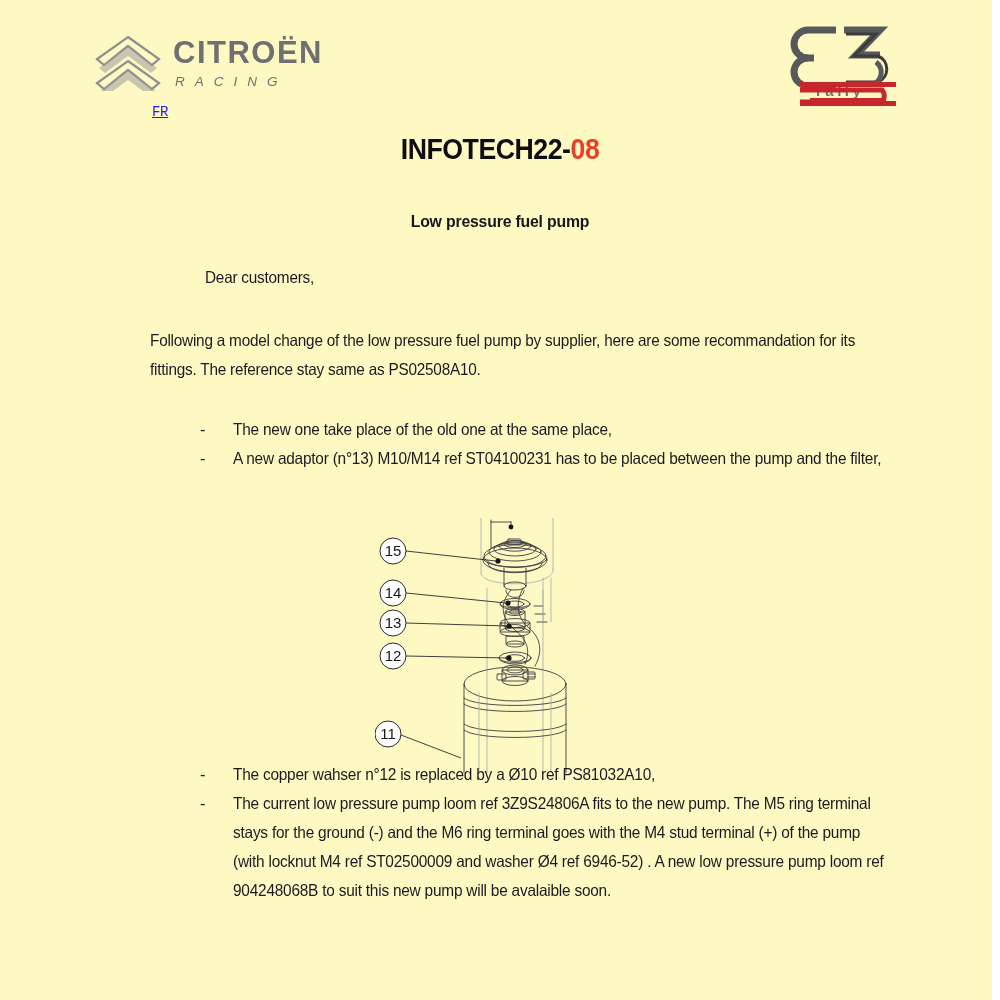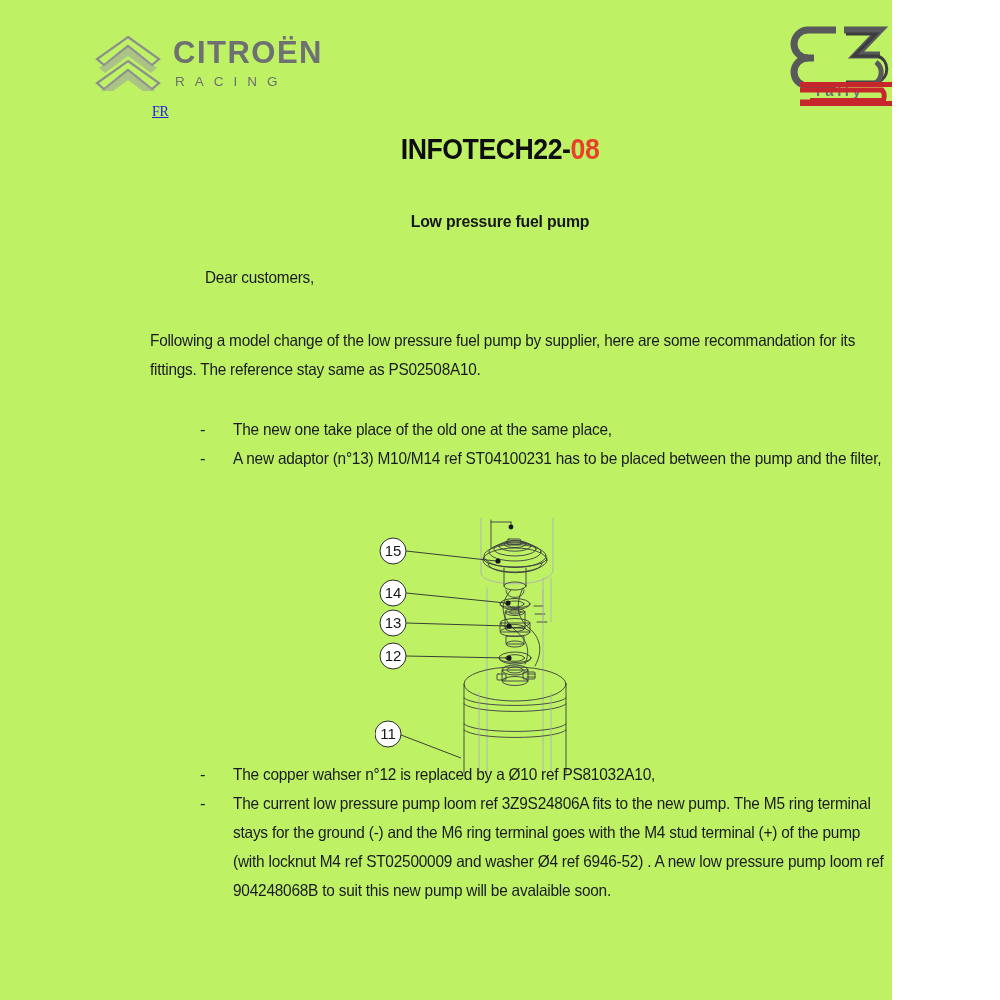--- a/index.html
+++ b/index.html
@@ -4,23 +4,23 @@
 <style>
   * { box-sizing: border-box; }
   html, body {
     margin: 0; padding: 0;
     width: 1000px; height: 1000px;
     background: #ffffff;
     font-family: "Liberation Sans", sans-serif;
   }
   .page {
     position: relative;
-    width: 892px; height: 1000px;
+    width: 992px; height: 1000px;
     overflow: hidden;
-    background: #bef264;
+    background: #fef9c3;
   }
 
   
   .header { position: absolute; top: 0; left: 0; width: 1000px; height: 110px; }
 
   .citroen-logo {
     position: absolute; left: 95px; top: 32px;
     width: 250px; height: 62px;
     display: flex; align-items: center;
   }
@@ -31,29 +31,30 @@
     height: 56px;
   }
   .citroen-name {
     font-size: 31px; font-weight: bold; color: #6e7072;
     letter-spacing: 1.5px; line-height: 1; font-family: "Liberation Sans", sans-serif;
   }
   .citroen-racing {
     font-size: 13.5px; color: #6e7072; letter-spacing: 10px;
     line-height: 1; margin-top: 7px; margin-left: 2px;
     font-family: "Liberation Sans", sans-serif;
+    font-style: italic;
   }
 
   .c3rally-logo { position: absolute; right: 92px; top: 22px; width: 120px; height: 80px; }
 
   .fr-link {
     position: absolute; left: 152px; top: 104px;
     font-size: 14px; color: #2020e8;
     text-decoration: underline; cursor: pointer;
-    font-family: Liberation Serif, serif;
+    font-family: Liberation Mono, monospace;
     letter-spacing: -0.3px;
   }
 
   
   .doc-title {
     position: absolute; top: 133px; left: 0; width: 1000px;
     text-align: center;
     font-size: 29px; font-weight: bold;
     color: #0e0e12;
     letter-spacing: -0.5px;

